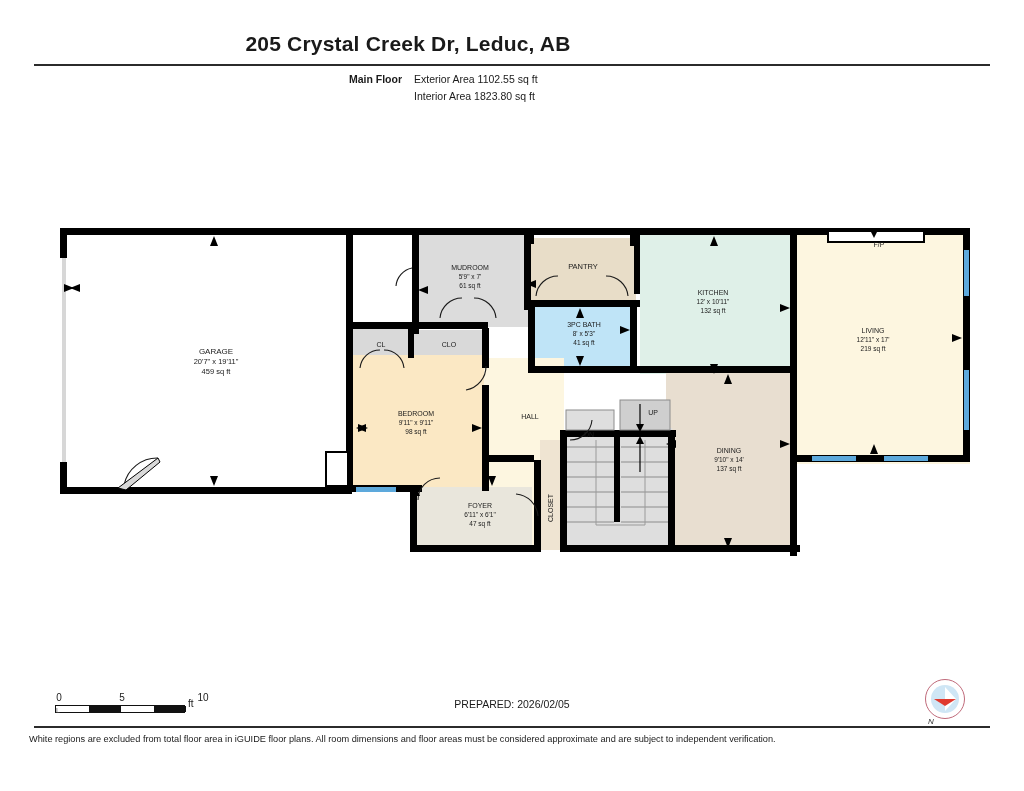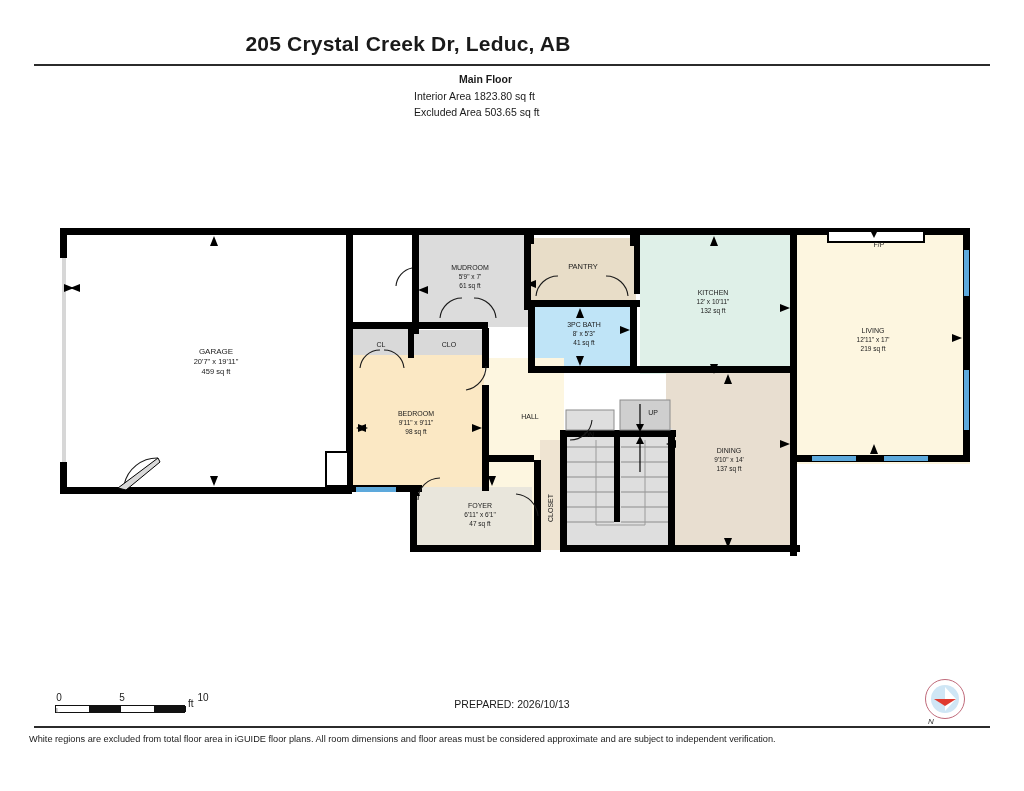--- a/index.html
+++ b/index.html
@@ -59,28 +59,25 @@
 <body>
 
 <div class="page">
 
   <div id="plan-title">205 Crystal Creek Dr, Leduc, AB</div>
   <div id="title-rule"></div>
 
   <div id="area-summary">
     <div class="area-row">
       <div class="lbl">Main Floor</div>
+      <div class="val">Exterior Area 1102.55 sq ft</div>
     </div>
     <div class="area-row cont">
       <div class="lbl">Main Floor</div>
       <div class="val">Interior Area 1823.80 sq ft</div>
-    </div>
-    <div class="area-row cont">
-      <div class="lbl">Main Floor</div>
-      <div class="val">Excluded Area 503.65 sq ft</div>
     </div>
   </div>
 
   <svg id="floorplan" viewBox="0 0 1024 791" xmlns="http://www.w3.org/2000/svg">
 
     <rect x="66" y="234" width="280" height="254" fill="#ffffff"></rect>
 
     <rect x="418" y="234" width="110" height="93" fill="#dcdcdc"></rect>
 
     <rect x="346" y="322" width="70" height="36" fill="#d9d9d9"></rect>
@@ -299,21 +296,21 @@
     <div class="scale-bar-track">
       <div class="scale-seg" style="left:0;width:32.5px;background:#ffffff;"></div>
       <div class="scale-seg" style="left:32.5px;width:32.5px;background:#111;"></div>
       <div class="scale-seg" style="left:65px;width:32.5px;background:#ffffff;"></div>
       <div class="scale-seg" style="left:97.5px;width:32.5px;background:#111;"></div>
       <div class="scale-tick">L</div>
     </div>
     <div class="scale-ft">ft</div>
   </div>
 
-  <div id="prepared">PREPARED: 2026/10/13</div>
+  <div id="prepared">PREPARED: 2026/02/05</div>
 
   <div id="compass">
     <div class="ring"></div>
     <svg width="40" height="40" style="position:absolute;left:0;top:0;">
       <circle cx="20" cy="20" r="14" fill="#cfe6f5"></circle>
       <polygon points="20,8 31,20 20,20" fill="#ffffff"></polygon>
       <polygon points="20,20 31,20 20,32" fill="#ffffff"></polygon>
       <polygon points="9,20 31,20 20,27" fill="#e03a2f"></polygon>
       <polygon points="20,13 31,20 20,20" fill="#ffffff" opacity="0.85"></polygon>
     </svg>

